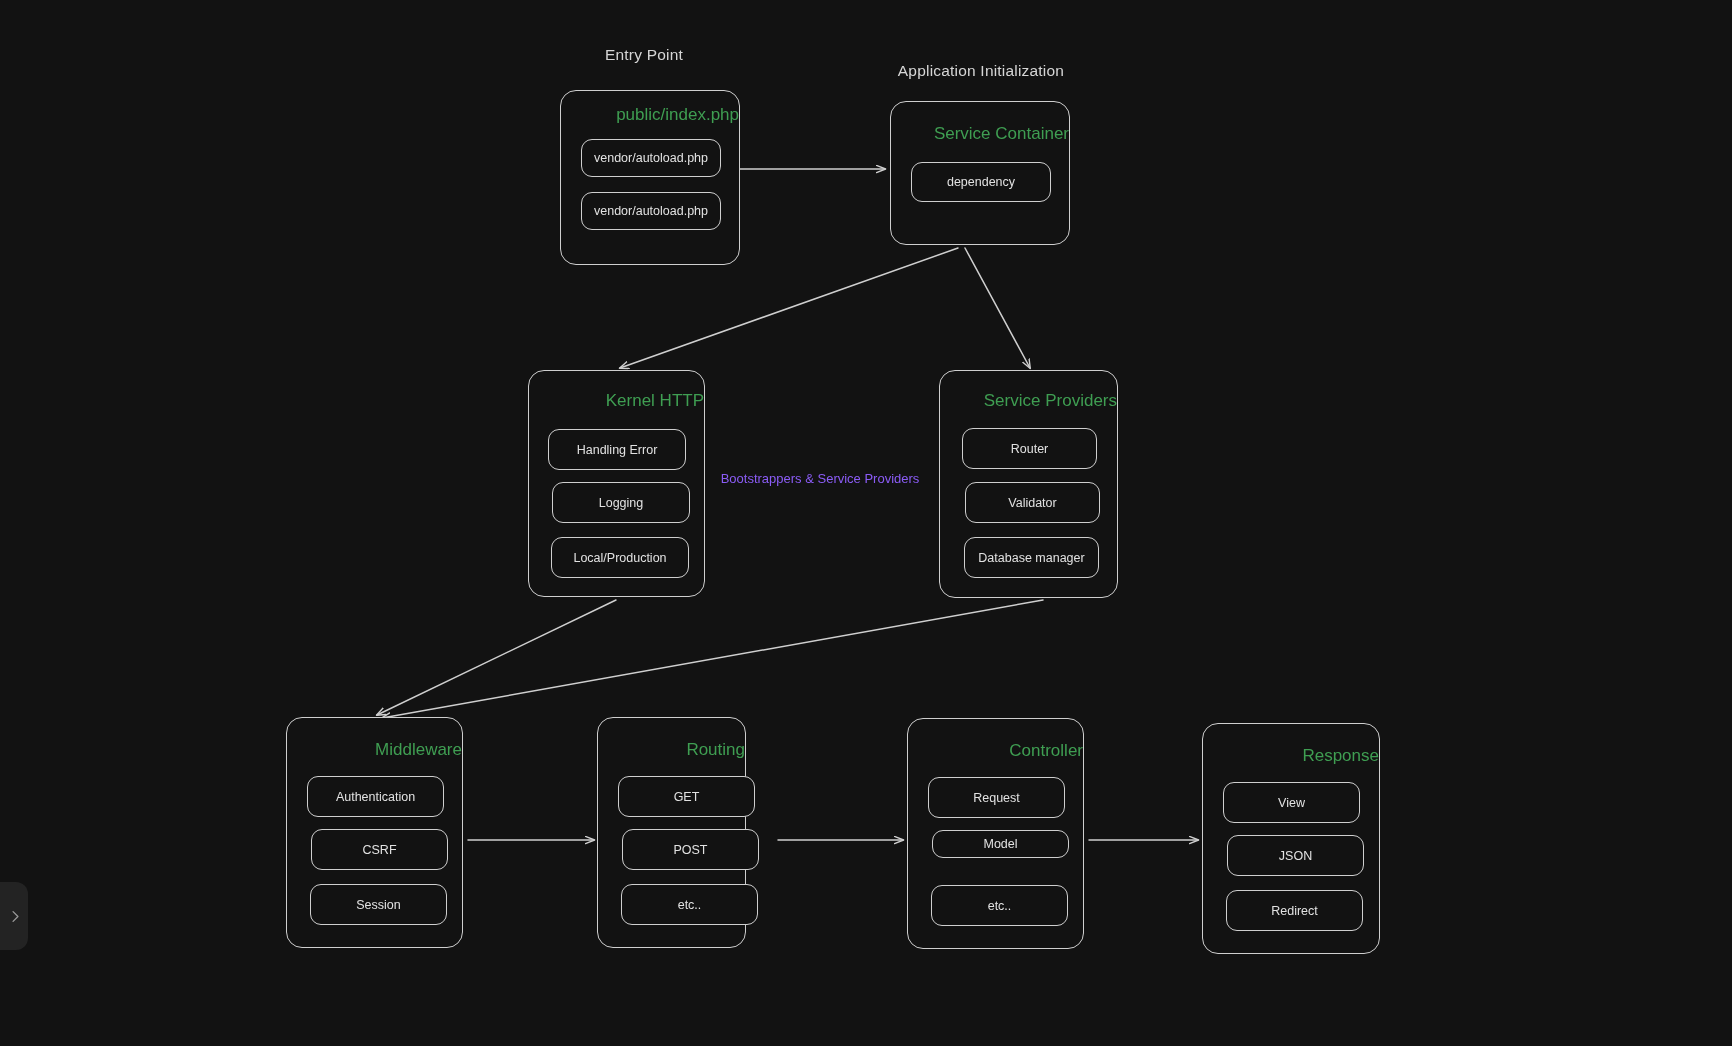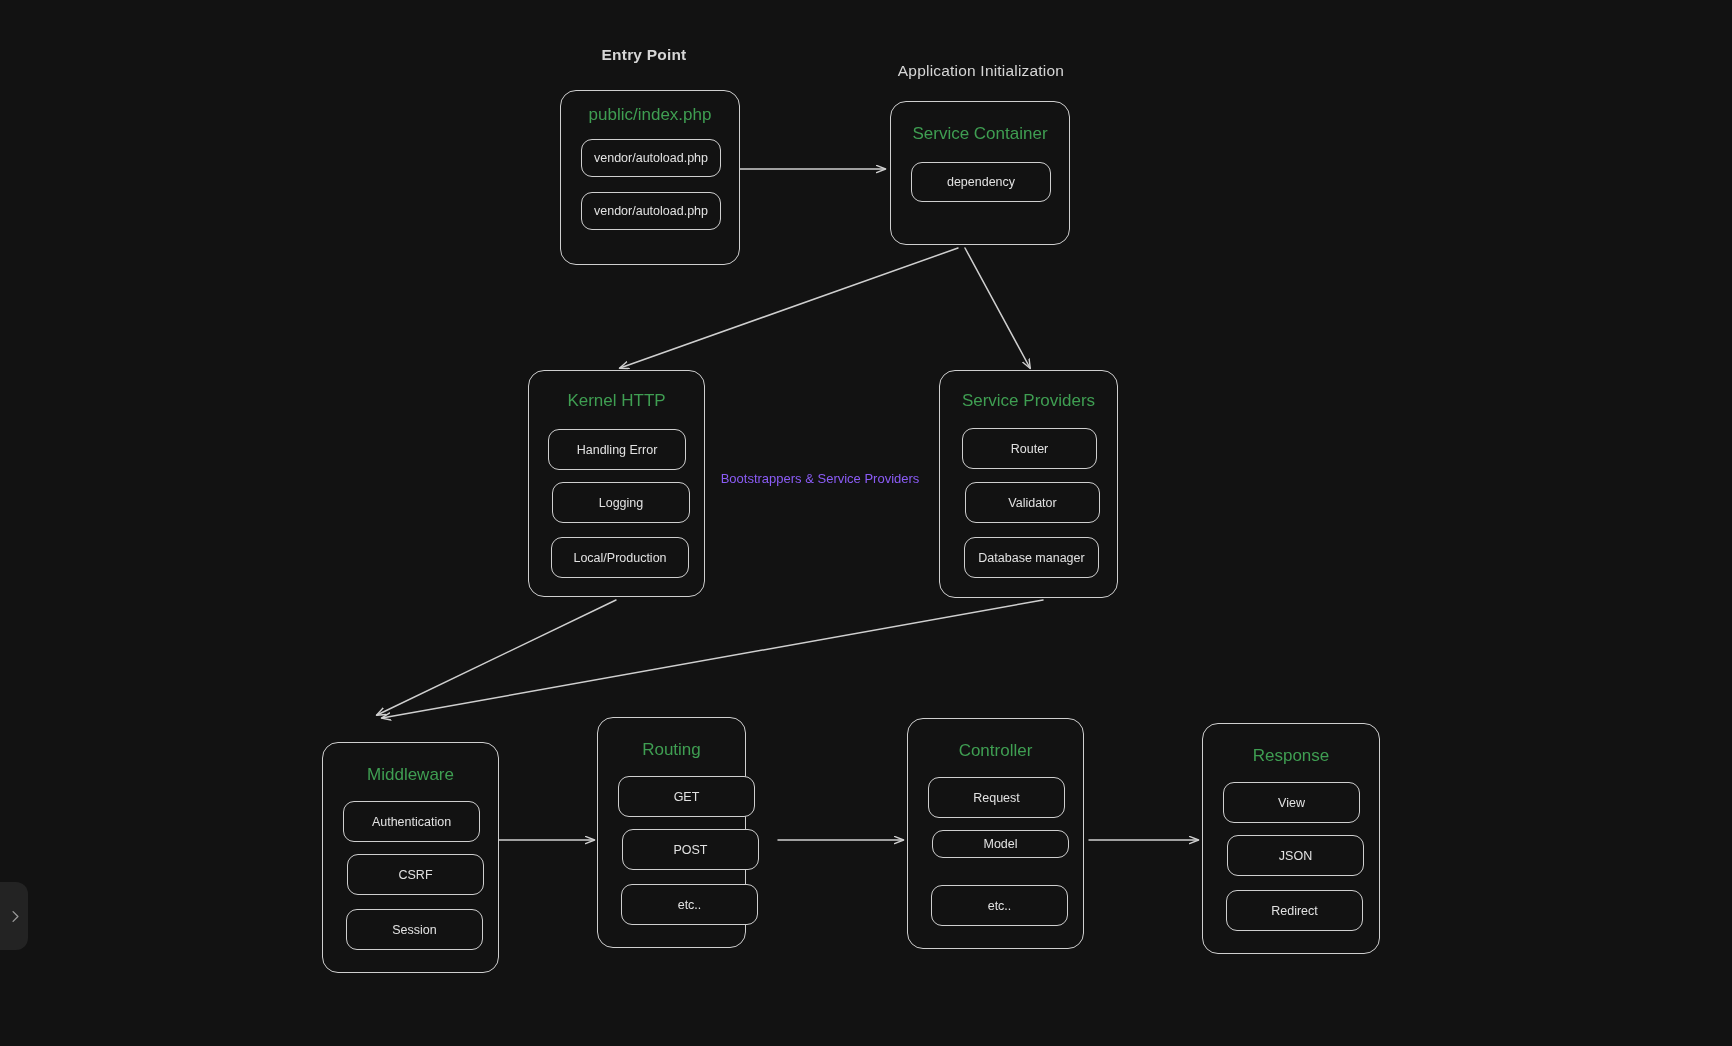--- a/index.html
+++ b/index.html
@@ -55,21 +55,21 @@
     position: absolute;
     border: 1.6px solid #cfcfcf;
     border-radius: 16px;
     background: #121212;
     box-sizing: border-box;
   }
   .card-title {
     position: absolute;
     left: 0;
     right: 0;
-    text-align: center;
+    text-align: right;
     color: #3f9e52;
     font-size: 17px;
     white-space: nowrap;
   }
 
   .chip {
     position: absolute;
     border: 1.5px solid #cfcfcf;
     border-radius: 11px;
     background: #121212;
@@ -123,21 +123,21 @@
       <line x1="1043" y1="600" x2="382" y2="718" marker-end="url(#ah)"></line>
 
       <line x1="468" y1="840" x2="594" y2="840" marker-end="url(#ah)"></line>
 
       <line x1="778" y1="840" x2="903" y2="840" marker-end="url(#ah)"></line>
 
       <line x1="1089" y1="840" x2="1198" y2="840" marker-end="url(#ah)"></line>
     </g>
   </svg>
 
-  <div class="group-label" style="left:644px; top:46px;font-weight:bold;">Entry Point</div>
+  <div class="group-label" style="left:644px; top:46px;">Entry Point</div>
 
   <div class="group-label" style="left:981px; top:62px;">Application Initialization</div>
 
   <div class="mid-label" style="left:820px; top:471px;">Bootstrappers &amp; Service Providers</div>
 
   <div class="card" style="left:560px; top:90px; width:180px; height:175px;">
     <div class="card-title" style="top:14px;">public/index.php</div>
     <div class="chip" style="left:20px; top:48px; width:140px; height:38px;">vendor/autoload.php</div>
     <div class="chip" style="left:20px; top:101px; width:140px; height:38px;">vendor/autoload.php</div>
   </div>
@@ -154,21 +154,21 @@
     <div class="chip" style="left:24px; top:166px; width:135px; height:41px;">Database manager</div>
   </div>
 
   <div class="card" style="left:528px; top:370px; width:177px; height:227px;">
     <div class="card-title" style="top:20px;">Kernel HTTP</div>
     <div class="chip" style="left:19px; top:58px; width:138px; height:41px;">Handling Error</div>
     <div class="chip" style="left:23px; top:111px; width:138px; height:41px;">Logging</div>
     <div class="chip" style="left:22px; top:166px; width:138px; height:41px;">Local/Production</div>
   </div>
 
-  <div class="card" style="left:286px; top:742px; width:177px; height:231px;margin-left:36px;">
+  <div class="card" style="left:286px; top:717px; width:177px; height:231px;">
     <div class="card-title" style="top:22px;">Middleware</div>
     <div class="chip" style="left:20px; top:58px; width:137px; height:41px;">Authentication</div>
     <div class="chip" style="left:24px; top:111px; width:137px; height:41px;">CSRF</div>
     <div class="chip" style="left:23px; top:166px; width:137px; height:41px;">Session</div>
   </div>
 
   <div class="card" style="left:597px; top:717px; width:149px; height:231px;">
     <div class="card-title" style="top:22px;">Routing</div>
     <div class="chip" style="left:20px; top:58px; width:137px; height:41px;">GET</div>
     <div class="chip" style="left:24px; top:111px; width:137px; height:41px;">POST</div>

